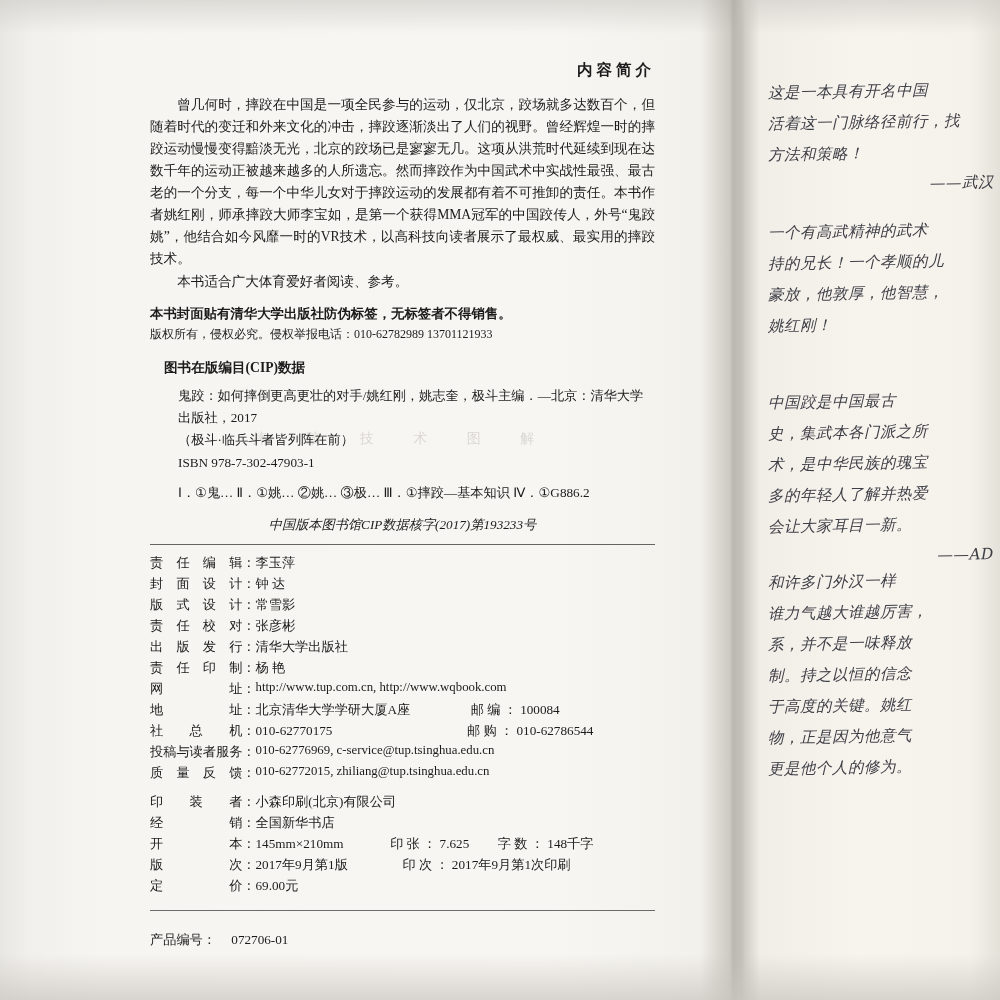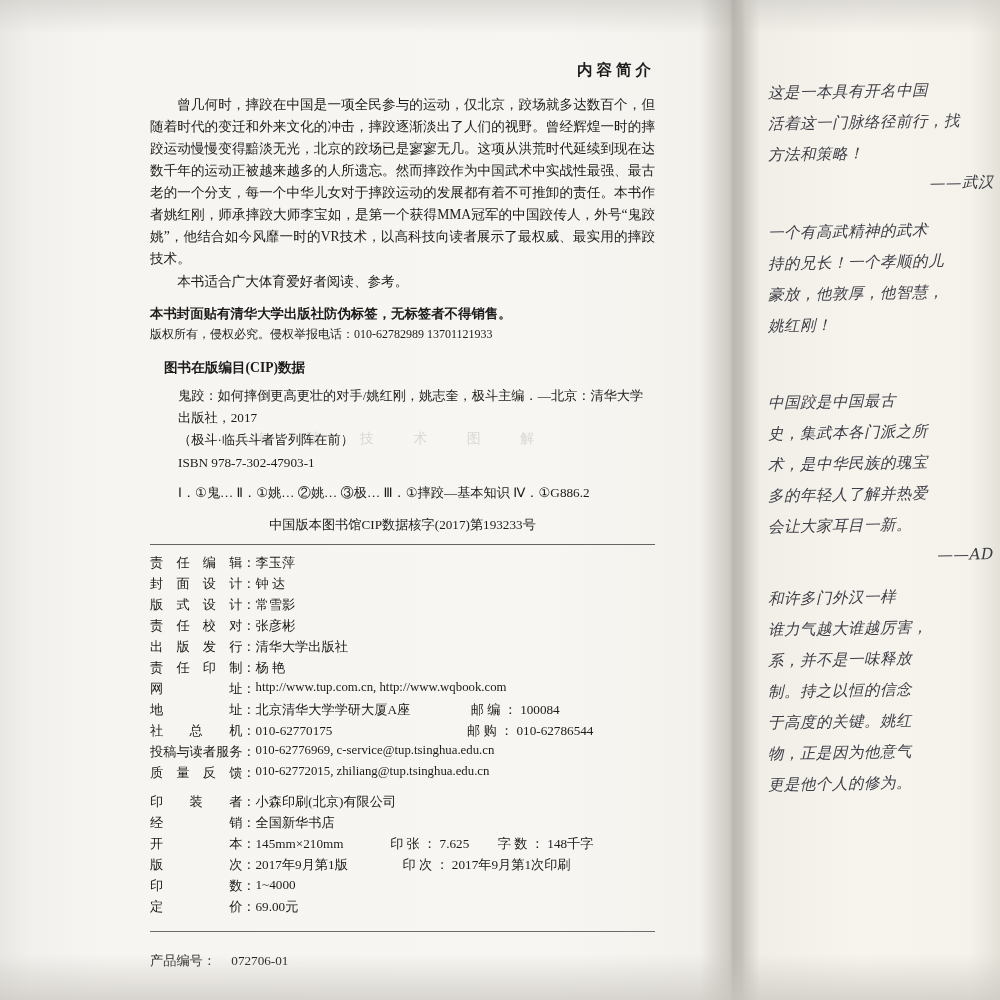--- a/index.html
+++ b/index.html
@@ -57,21 +57,21 @@
   .normal-line{
     font-size:12px;line-height:1.65;margin:0;
   }
   .sec-head{
     font-size:13.6px;font-weight:bold;margin:14px 0 8px 14px;
   }
   .cip-line{
     font-size:13.2px;line-height:1.68;margin:0 0 0 28px;
   }
   .center-line{
-    font-size:13.2px;text-align:center;margin:12px 0 0 0;
+    font-size:13.2px;text-align:center;margin:12px 0 0 0;font-style:italic;
   }
   .rule{
     height:1px;background:#4a4a4a;margin:10px 0 8px 0;width:505px;opacity:.85;
   }
   .rule.thin{opacity:.8;}
 
   table.fields{
     border-collapse:collapse;font-size:13.2px;margin-top:4px;
   }
   table.fields td{
@@ -246,25 +246,20 @@
           <td class="colon">：</td>
           <td class="val">
             <span>2017年9月第1版</span>
             <span style="display:inline-block;width:48px;"></span>
             <span>印    次</span>
             <span>：</span>
             <span>2017年9月第1次印刷</span>
           </td>
         </tr>
 
-        <tr>
-          <td class="lab">印    数</td>
-          <td class="colon">：</td>
-          <td class="val">1~4000</td>
-        </tr>
 
         <tr>
           <td class="lab">定    价</td>
           <td class="colon">：</td>
           <td class="val">69.00元</td>
         </tr>
       </tbody>
         </table>
 
       <div class="rule thin" style="margin-top:14px;"></div>
@@ -297,21 +292,21 @@
 
     <div class="hw-block" style="top:388px;">
       <span class="hw-line">中国跤是中国最古</span>
       <span class="hw-line">史，集武本各门派之所</span>
       <span class="hw-line">术，是中华民族的瑰宝</span>
       <span class="hw-line">多的年轻人了解并热爱</span>
       <span class="hw-line">会让大家耳目一新。</span>
       <span class="hw-line sig">——AD</span>
     </div>
 
-    <div class="hw-block" style="top:584px;">
+    <div class="hw-block" style="top:568px;">
       <span class="hw-line">和许多门外汉一样</span>
       <span class="hw-line">谁力气越大谁越厉害，</span>
       <span class="hw-line">系，并不是一味释放</span>
       <span class="hw-line">制。持之以恒的信念</span>
       <span class="hw-line">于高度的关键。姚红</span>
       <span class="hw-line">物，正是因为他意气</span>
       <span class="hw-line">更是他个人的修为。</span>
     </div>
 
   </div>

